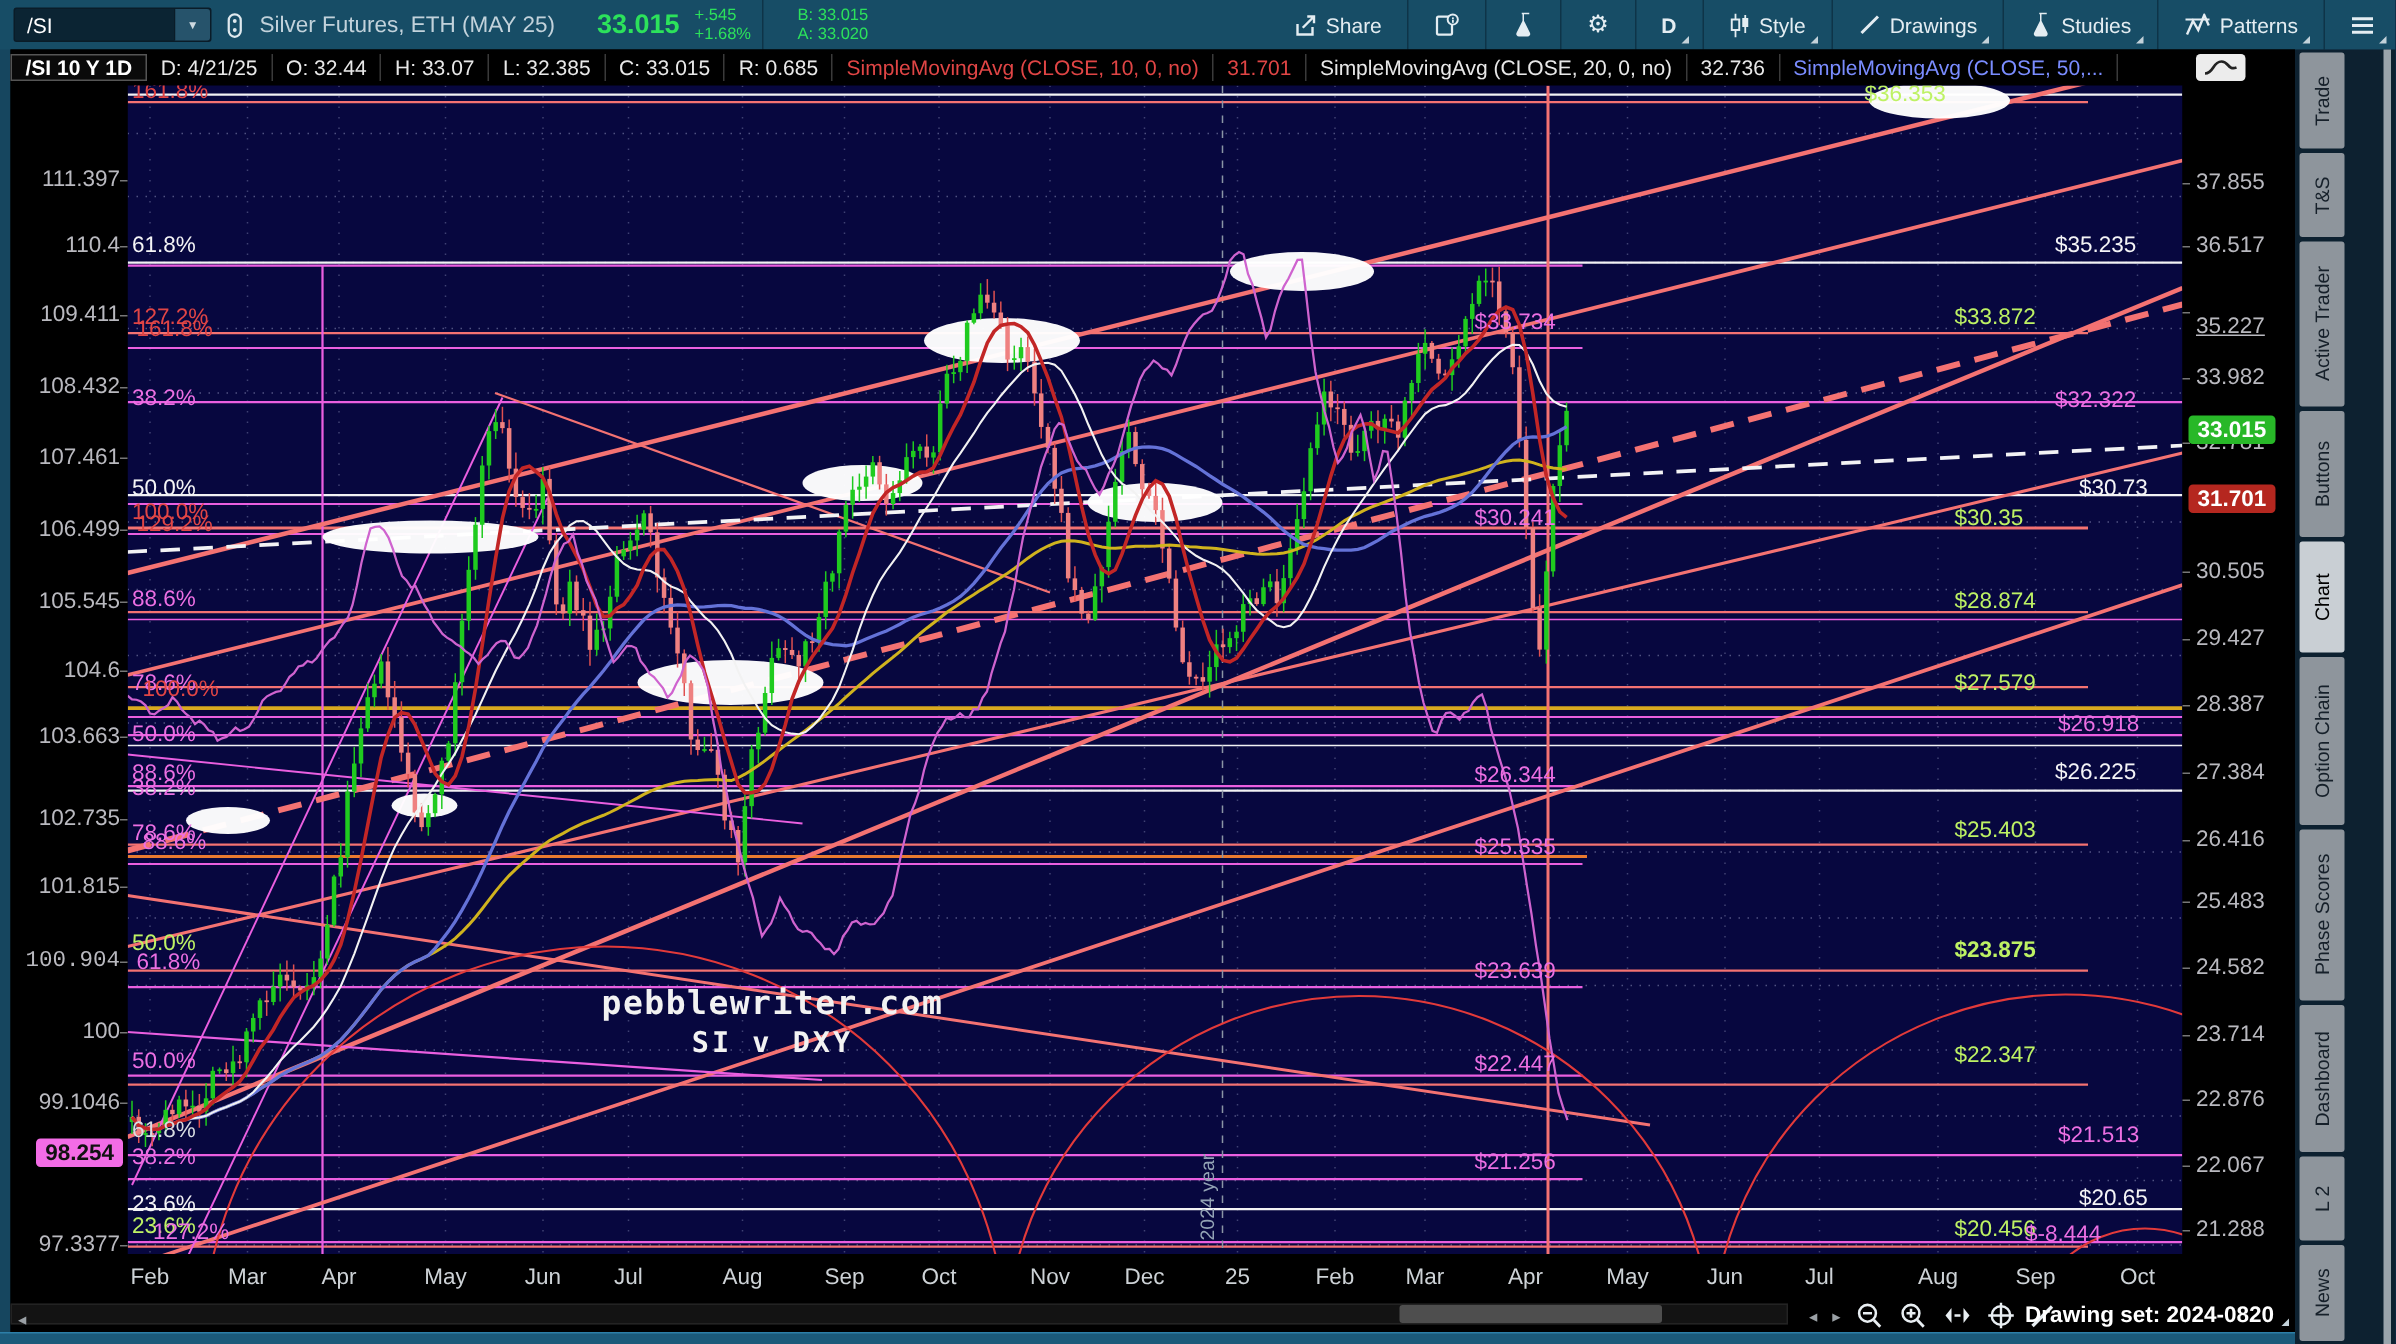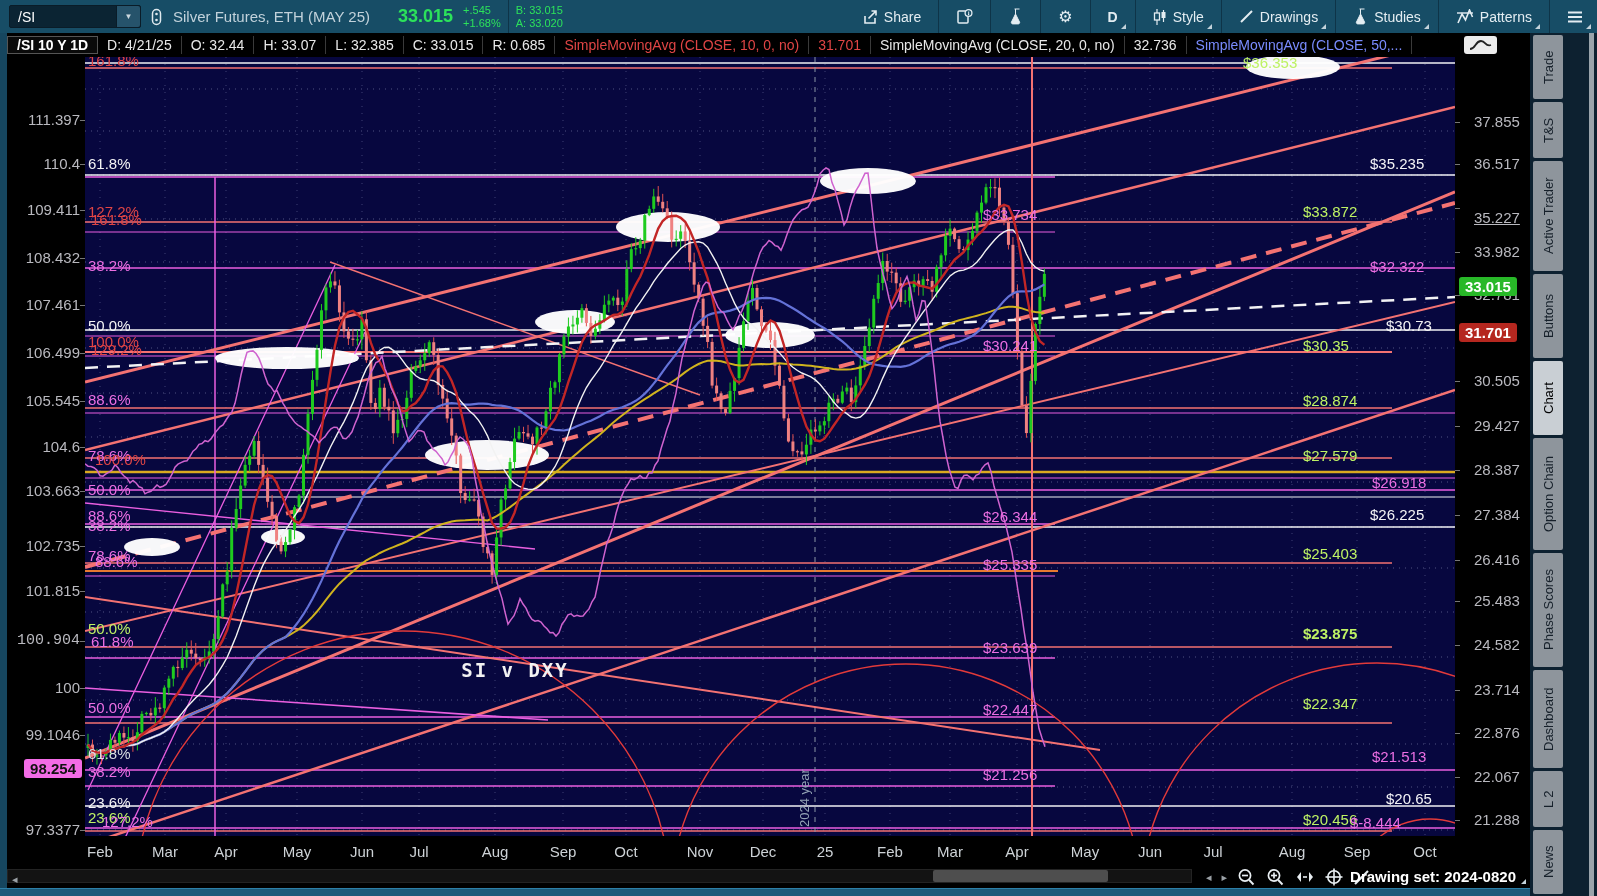--- a/index.html
+++ b/index.html
@@ -13,21 +13,21 @@
   .sym-box { display:flex; align-items:center; margin-left:9px; width:132px; height:23px;
     background:#0b2433; border:1px solid #0a1c28; border-radius:2px; color:#fff; }
   .sym-box .symtxt { flex:1; padding-left:8px; font-size:14px; }
   .sym-dd { width:24px; height:21px; background:#26536b; border-left:1px solid #0a1c28;
     display:flex; align-items:center; justify-content:center; border-radius:0 2px 2px 0; }
   .sym-dd .tri { font-size:8px; color:#cdd9e0; }
   .link-ic { margin-left:8px; width:14px; height:18px; display:flex; align-items:center; justify-content:center; }
   .t-title { margin-left:10px; color:#c2d2db; font-size:15px; white-space:nowrap; }
   .t-price { margin-left:28px; color:#2ce25b; font-size:18px; font-weight:bold; }
   .t-chg { margin-left:10px; color:#2ce25b; font-size:11px; line-height:1.15; }
-  .t-ba { margin-left:0; color:#2ce25b; font-size:11px; line-height:1.15; }
+  .t-ba { margin-left:16px; color:#2ce25b; font-size:11px; line-height:1.15; }
   .vsep { width:1px; height:33px; background:#0e3448; margin:0 7px; flex:0 0 1px; }
   .t-right { position:absolute; right:4px; top:0; height:33px; display:flex; align-items:center; }
   .tbtn { position:relative; display:flex; align-items:center; gap:6px; padding:0 10px;
     height:33px; color:#e4edf2; font-size:14px; white-space:nowrap; cursor:pointer; }
   .tbtn svg { display:block; }
   .dd::after { content:""; position:absolute; right:2px; bottom:4px; width:0; height:0;
     border-left:5px solid transparent; border-bottom:5px solid #c3d2da; }
   .gear-glyph { font-size:16px; line-height:1; }
 
   
@@ -52,21 +52,21 @@
   #watermark { position:absolute; left:315px; top:600px; width:230px; text-align:center;
     color:#f2f2f2; font-family:"DejaVu Sans Mono", monospace; pointer-events:none; }
   #watermark .wl1 { font-size:22px; font-weight:bold; letter-spacing:1px; }
   #watermark .wl2 { font-size:19px; font-weight:bold; margin-top:2px; letter-spacing:2px; }
   #year-marker { position:absolute; left:712px; top:678px; color:#93a3b5; font-size:13px;
     writing-mode:vertical-rl; transform:rotate(180deg); height:92px; pointer-events:none; }
 
   
   #left-axis { position:absolute; left:0; top:24px; width:78px; height:779px; background:#000; }
   #right-axis { position:absolute; left:1448px; top:24px; width:75px; height:779px; background:#000; }
-  .tick { position:absolute; color:#b9b9bf; font-size:15px; white-space:nowrap;margin-left:10px; }
+  .tick { position:absolute; color:#b9b9bf; font-size:15px; white-space:nowrap; }
   #left-axis .tick { right:5px; }
   #right-axis .tick { left:9px; }
   .tickmark { position:absolute; background:#777; height:1px; width:5px; }
   .badge { position:absolute; font-size:15px; font-weight:bold; border-radius:3px; padding:1px 6px; }
   #badge-dxy { right:3px; background:#f36ce6; color:#111; }
   #badge-last { left:4px; background:#28b828; color:#fff; }
   #badge-sma { left:4px; background:#b5271f; color:#fff; }
 
   
   #month-row { position:absolute; left:0; top:803px; width:1523px; height:30px; background:#000; }
@@ -751,20 +751,21 @@
             <line x1="1044.37" x2="1044.37" y1="268.32680275825805" y2="301.0854796105059" stroke="#1fcb1f" stroke-width="1"></line>
             <rect x="1042.87" y="273.88023709714435" width="3" height="22.926397428064774" fill="#1fcb1f"></rect>
           </g>
           <path d="M88.0 744.6 L92.5 750.5 L97.0 752.1 L101.5 753.0 L106.0 752.7 L110.5 750.5 L114.9 749.4 L119.4 747.4 L123.9 746.3 L128.4 745.4 L132.9 745.0 L137.4 743.9 L141.9 741.6 L146.4 739.6 L150.9 738.0 L155.4 736.1 L159.8 734.4 L164.3 731.8 L168.8 729.0 L173.3 725.9 L177.8 723.2 L182.3 720.2 L186.8 717.1 L191.3 714.5 L195.8 712.2 L200.3 710.2 L204.7 708.3 L209.2 706.2 L213.7 703.9 L218.2 701.0 L222.7 697.2 L227.2 693.3 L231.7 688.3 L236.2 683.0 L240.7 677.4 L245.2 671.5 L249.6 665.6 L254.1 659.7 L258.6 654.7 L263.1 650.3 L267.6 646.7 L272.1 643.6 L276.6 641.2 L281.1 639.2 L285.6 637.0 L290.1 634.7 L294.5 632.0 L299.0 629.1 L303.5 625.6 L308.0 621.3 L312.5 616.6 L317.0 611.5 L321.5 605.8 L326.0 599.9 L330.5 594.1 L335.0 588.6 L339.4 583.7 L343.9 579.4 L348.4 575.3 L352.9 571.4 L357.4 567.6 L361.9 563.6 L366.4 560.3 L370.9 557.9 L375.4 555.6 L379.9 553.0 L384.3 550.9 L388.8 548.8 L393.3 547.1 L397.8 545.3 L402.3 543.5 L406.8 541.5 L411.3 539.2 L415.8 536.8 L420.3 534.5 L424.8 532.1 L429.2 529.6 L433.7 527.4 L438.2 525.6 L442.7 524.0 L447.2 522.7 L451.7 521.6 L456.2 520.8 L460.7 520.5 L465.2 520.3 L469.7 520.0 L474.1 519.8 L478.6 519.7 L483.1 520.1 L487.6 520.4 L492.1 518.5 L496.6 516.1 L501.1 513.3 L505.6 510.3 L510.1 507.1 L514.5 503.7 L519.0 500.3 L523.5 496.9 L528.0 493.6 L532.5 490.3 L537.0 486.9 L541.5 483.5 L546.0 480.1 L550.5 476.5 L555.0 472.8 L559.5 468.9 L563.9 464.8 L568.4 460.7 L572.9 456.8 L577.4 452.9 L581.9 448.9 L586.4 445.2 L590.9 441.7 L595.4 438.1 L599.9 434.4 L604.4 430.4 L608.8 426.4 L613.3 422.5 L617.8 418.8 L622.3 415.3 L626.8 411.8 L631.3 408.2 L635.8 405.1 L640.3 402.1 L644.8 399.1 L649.3 396.3 L653.7 393.4 L658.2 390.7 L662.7 387.9 L667.2 385.0 L671.7 382.1 L676.2 379.0 L680.7 375.6 L685.2 372.1 L689.7 369.0 L694.1 366.3 L698.6 364.0 L703.1 362.1 L707.6 360.8 L712.1 360.5 L716.6 360.7 L721.1 361.3 L725.6 362.5 L730.1 363.6 L734.6 364.7 L739.1 365.4 L743.5 365.5 L748.0 365.1 L752.5 364.6 L757.0 364.2 L761.5 364.1 L766.0 364.2 L770.5 364.0 L775.0 363.6 L779.5 363.3 L784.0 363.7 L788.4 364.0 L792.9 364.5 L797.4 364.7 L801.9 365.1 L806.4 365.4 L810.9 365.7 L815.4 366.4 L819.9 367.0 L824.4 367.7 L828.9 368.3 L833.3 368.9 L837.8 369.4 L842.3 369.5 L846.8 369.4 L851.3 369.2 L855.8 368.6 L860.3 367.6 L864.8 366.0 L869.3 364.1 L873.8 361.9 L878.2 359.5 L882.7 356.6 L887.2 353.6 L891.7 350.4 L896.2 347.2 L900.7 344.6 L905.2 342.4 L909.7 340.1 L914.2 338.1 L918.7 336.4 L923.1 334.7 L927.6 333.0 L932.1 331.4 L936.6 329.5 L941.1 327.5 L945.6 325.4 L950.1 323.4 L954.6 321.7 L959.1 320.2 L963.6 319.1 L968.0 318.0 L972.5 316.9 L977.0 315.7 L981.5 314.4 L986.0 313.1 L990.5 311.6 L995.0 309.9 L999.5 308.6 L1004.0 307.5 L1008.5 306.8 L1012.9 306.7 L1017.4 307.3 L1021.9 308.4 L1026.4 309.9 L1030.9 311.2 L1035.4 312.0 L1039.9 312.5 L1044.4 312.9 " fill="none" stroke="#d0b31e" stroke-width="2"></path>
           <path d="M88.0 744.6 L92.5 750.5 L97.0 752.1 L101.5 753.0 L106.0 752.7 L110.5 750.5 L114.9 749.4 L119.4 747.4 L123.9 746.3 L128.4 745.4 L132.9 745.0 L137.4 743.9 L141.9 741.6 L146.4 739.6 L150.9 738.0 L155.4 736.1 L159.8 734.4 L164.3 731.8 L168.8 729.0 L173.3 725.9 L177.8 723.2 L182.3 720.2 L186.8 717.1 L191.3 714.5 L195.8 712.2 L200.3 710.2 L204.7 708.3 L209.2 706.2 L213.7 703.9 L218.2 701.0 L222.7 697.2 L227.2 693.3 L231.7 688.3 L236.2 683.0 L240.7 677.4 L245.2 671.5 L249.6 665.6 L254.1 659.7 L258.6 654.7 L263.1 650.3 L267.6 646.7 L272.1 643.6 L276.6 641.2 L281.1 639.2 L285.6 637.0 L290.1 632.2 L294.5 626.7 L299.0 620.9 L303.5 614.2 L308.0 606.7 L312.5 598.7 L317.0 590.0 L321.5 580.6 L326.0 570.6 L330.5 560.5 L335.0 550.3 L339.4 541.0 L343.9 532.5 L348.4 524.2 L352.9 515.8 L357.4 507.7 L361.9 499.0 L366.4 491.7 L370.9 485.6 L375.4 479.9 L379.9 473.7 L384.3 468.1 L388.8 462.8 L393.3 457.9 L397.8 452.6 L402.3 447.2 L406.8 441.4 L411.3 435.2 L415.8 429.2 L420.3 423.5 L424.8 418.3 L429.2 413.2 L433.7 409.4 L438.2 406.6 L442.7 404.7 L447.2 403.7 L451.7 403.2 L456.2 403.5 L460.7 404.2 L465.2 404.7 L469.7 404.6 L474.1 404.2 L478.6 403.7 L483.1 403.6 L487.6 403.8 L492.1 404.8 L496.6 405.5 L501.1 405.6 L505.6 406.3 L510.1 407.4 L514.5 408.7 L519.0 410.6 L523.5 413.3 L528.0 416.6 L532.5 420.2 L537.0 423.4 L541.5 426.0 L546.0 427.7 L550.5 428.8 L555.0 429.8 L559.5 430.1 L563.9 430.5 L568.4 429.7 L572.9 428.0 L577.4 426.0 L581.9 424.2 L586.4 422.3 L590.9 420.7 L595.4 418.4 L599.9 416.2 L604.4 413.6 L608.8 411.5 L613.3 409.8 L617.8 408.5 L622.3 407.2 L626.8 405.3 L631.3 403.2 L635.8 400.8 L640.3 397.6 L644.8 393.6 L649.3 388.9 L653.7 383.6 L658.2 378.0 L662.7 371.6 L667.2 365.3 L671.7 359.6 L676.2 353.8 L680.7 347.4 L685.2 340.6 L689.7 334.2 L694.1 327.7 L698.6 322.4 L703.1 318.5 L707.6 315.3 L712.1 313.6 L716.6 312.6 L721.1 312.1 L725.6 311.6 L730.1 310.6 L734.6 309.1 L739.1 307.4 L743.5 305.0 L748.0 302.5 L752.5 300.3 L757.0 298.7 L761.5 298.1 L766.0 297.9 L770.5 298.2 L775.0 299.1 L779.5 300.7 L784.0 303.1 L788.4 305.7 L792.9 308.3 L797.4 311.0 L801.9 314.0 L806.4 317.1 L810.9 320.0 L815.4 323.0 L819.9 325.6 L824.4 328.3 L828.9 331.3 L833.3 334.6 L837.8 338.0 L842.3 341.4 L846.8 345.2 L851.3 349.5 L855.8 353.7 L860.3 357.3 L864.8 360.4 L869.3 362.9 L873.8 364.2 L878.2 365.2 L882.7 365.8 L887.2 366.5 L891.7 366.7 L896.2 366.7 L900.7 366.8 L905.2 366.2 L909.7 365.0 L914.2 362.7 L918.7 360.3 L923.1 357.4 L927.6 354.5 L932.1 352.2 L936.6 349.8 L941.1 347.7 L945.6 345.8 L950.1 344.2 L954.6 343.1 L959.1 341.8 L963.6 340.1 L968.0 338.1 L972.5 335.7 L977.0 332.3 L981.5 328.2 L986.0 323.1 L990.5 317.4 L995.0 311.5 L999.5 306.1 L1004.0 301.0 L1008.5 296.5 L1012.9 293.5 L1017.4 291.7 L1021.9 291.3 L1026.4 291.5 L1030.9 291.0 L1035.4 289.4 L1039.9 287.0 L1044.4 284.4 " fill="none" stroke="#6472d8" stroke-width="2.2"></path>
           <path d="M88.0 744.6 L92.5 750.5 L97.0 752.1 L101.5 753.0 L106.0 752.7 L110.5 750.5 L114.9 749.4 L119.4 747.4 L123.9 746.3 L128.4 745.4 L132.9 745.0 L137.4 743.9 L141.9 741.6 L146.4 739.6 L150.9 738.0 L155.4 736.1 L159.8 734.4 L164.3 731.8 L168.8 728.2 L173.3 723.2 L177.8 718.3 L182.3 712.9 L186.8 707.2 L191.3 702.5 L195.8 697.8 L200.3 693.7 L204.7 689.2 L209.2 684.5 L213.7 678.8 L218.2 672.4 L222.7 665.2 L227.2 657.3 L231.7 646.9 L236.2 635.9 L240.7 623.5 L245.2 611.1 L249.6 598.7 L254.1 586.2 L258.6 574.9 L263.1 564.9 L267.6 556.7 L272.1 549.0 L276.6 542.6 L281.1 536.5 L285.6 530.1 L290.1 523.4 L294.5 516.0 L299.0 509.3 L303.5 502.1 L308.0 493.4 L312.5 485.2 L317.0 476.3 L321.5 466.6 L326.0 456.7 L330.5 447.0 L335.0 438.4 L339.4 429.9 L343.9 421.8 L348.4 412.7 L352.9 402.9 L357.4 391.7 L361.9 378.8 L366.4 368.7 L370.9 361.6 L375.4 356.2 L379.9 350.2 L384.3 347.5 L388.8 347.3 L393.3 350.3 L397.8 354.2 L402.3 360.2 L406.8 366.3 L411.3 371.3 L415.8 375.8 L420.3 378.5 L424.8 379.7 L429.2 379.9 L433.7 380.7 L438.2 383.3 L442.7 387.7 L447.2 390.9 L451.7 392.7 L456.2 395.3 L460.7 401.2 L465.2 406.3 L469.7 411.3 L474.1 415.0 L478.6 420.4 L483.1 427.5 L487.6 436.1 L492.1 447.5 L496.6 456.9 L501.1 464.7 L505.6 472.2 L510.1 478.9 L514.5 483.5 L519.0 486.1 L523.5 488.1 L528.0 489.1 L532.5 489.5 L537.0 488.0 L541.5 484.4 L546.0 479.5 L550.5 473.3 L555.0 466.7 L559.5 457.7 L563.9 446.0 L568.4 433.4 L572.9 419.5 L577.4 407.3 L581.9 396.7 L586.4 387.5 L590.9 380.5 L595.4 374.4 L599.9 368.2 L604.4 361.0 L608.8 353.5 L613.3 345.3 L617.8 338.5 L622.3 331.5 L626.8 323.6 L631.3 315.9 L635.8 308.4 L640.3 302.1 L644.8 295.4 L649.3 288.8 L653.7 281.7 L658.2 275.3 L662.7 269.7 L667.2 263.8 L671.7 258.5 L676.2 253.5 L680.7 248.5 L685.2 245.0 L689.7 242.9 L694.1 242.2 L698.6 241.8 L703.1 243.1 L707.6 247.2 L712.1 254.8 L716.6 262.8 L721.1 272.2 L725.6 283.2 L730.1 293.3 L734.6 303.4 L739.1 311.5 L743.5 317.8 L748.0 322.4 L752.5 325.1 L757.0 329.0 L761.5 334.3 L766.0 339.3 L770.5 343.6 L775.0 348.1 L779.5 352.9 L784.0 358.1 L788.4 363.6 L792.9 367.3 L797.4 370.5 L801.9 373.0 L806.4 374.8 L810.9 376.9 L815.4 379.9 L819.9 384.2 L824.4 389.7 L828.9 395.4 L833.3 401.6 L837.8 406.8 L842.3 410.4 L846.8 413.6 L851.3 417.0 L855.8 418.1 L860.3 417.0 L864.8 413.0 L869.3 406.6 L873.8 398.2 L878.2 388.8 L882.7 378.1 L887.2 368.4 L891.7 359.7 L896.2 351.5 L900.7 344.6 L905.2 337.9 L909.7 331.5 L914.2 324.9 L918.7 318.5 L923.1 312.2 L927.6 306.3 L932.1 300.2 L936.6 293.6 L941.1 287.5 L945.6 281.4 L950.1 275.9 L954.6 272.6 L959.1 270.7 L963.6 270.1 L968.0 268.3 L972.5 266.0 L977.0 262.0 L981.5 256.5 L986.0 250.2 L990.5 244.7 L995.0 239.5 L999.5 235.1 L1004.0 231.9 L1008.5 229.9 L1012.9 230.0 L1017.4 234.7 L1021.9 243.0 L1026.4 254.0 L1030.9 262.5 L1035.4 267.2 L1039.9 269.8 L1044.4 271.1 " fill="none" stroke="#f2f2f2" stroke-width="1.4"></path>
           <path d="M88.0 744.6 L92.5 750.5 L97.0 752.1 L101.5 753.0 L106.0 752.7 L110.5 750.5 L114.9 749.4 L119.4 747.4 L123.9 746.5 L128.4 744.1 L132.9 742.3 L137.4 739.4 L141.9 734.7 L146.4 731.3 L150.9 727.9 L155.4 724.7 L159.8 721.0 L164.3 714.9 L168.8 707.0 L173.3 698.9 L177.8 693.2 L182.3 686.3 L186.8 678.1 L191.3 671.3 L195.8 665.1 L200.3 661.7 L204.7 658.9 L209.2 657.0 L213.7 653.4 L218.2 648.2 L222.7 640.1 L227.2 629.8 L231.7 613.5 L236.2 594.6 L240.7 573.1 L245.2 549.8 L249.6 526.9 L254.1 505.0 L258.6 490.0 L263.1 478.4 L267.6 475.1 L272.1 476.0 L276.6 483.0 L281.1 493.8 L285.6 504.6 L290.1 515.7 L294.5 521.0 L299.0 523.2 L303.5 517.3 L308.0 504.5 L312.5 484.3 L317.0 459.1 L321.5 430.1 L326.0 399.8 L330.5 371.6 L335.0 345.4 L339.4 327.6 L343.9 317.3 L348.4 312.1 L352.9 310.8 L357.4 314.4 L361.9 318.4 L366.4 328.2 L370.9 342.9 L375.4 355.0 L379.9 362.1 L384.3 370.6 L388.8 379.5 L393.3 391.2 L397.8 403.8 L402.3 411.1 L406.8 410.5 L411.3 405.7 L415.8 403.1 L420.3 397.2 L424.8 390.1 L429.2 378.7 L433.7 370.6 L438.2 366.3 L442.7 366.4 L447.2 372.4 L451.7 381.0 L456.2 392.9 L460.7 410.4 L465.2 430.1 L469.7 448.2 L474.1 462.6 L478.6 477.3 L483.1 493.4 L487.6 508.1 L492.1 523.0 L496.6 528.6 L501.1 528.5 L505.6 527.1 L510.1 522.4 L514.5 512.7 L519.0 498.3 L523.5 483.3 L528.0 466.0 L532.5 454.4 L537.0 445.4 L541.5 437.8 L546.0 431.5 L550.5 425.1 L555.0 418.9 L559.5 409.1 L563.9 396.5 L568.4 381.8 L572.9 368.9 L577.4 355.1 L581.9 342.2 L586.4 334.1 L590.9 328.3 L595.4 325.1 L599.9 323.1 L604.4 320.4 L608.8 317.4 L613.3 314.9 L617.8 314.5 L622.3 311.8 L626.8 303.4 L631.3 293.5 L635.8 284.5 L640.3 276.5 L644.8 265.8 L649.3 254.7 L653.7 241.1 L658.2 228.6 L662.7 221.0 L667.2 217.0 L671.7 216.0 L676.2 215.7 L680.7 217.8 L685.2 221.8 L689.7 230.0 L694.1 240.4 L698.6 251.7 L703.1 265.3 L707.6 278.1 L712.1 296.4 L716.6 316.7 L721.1 337.7 L725.6 356.5 L730.1 369.8 L734.6 379.7 L739.1 382.5 L743.5 379.9 L748.0 369.3 L752.5 356.1 L757.0 343.6 L761.5 332.8 L766.0 325.2 L770.5 320.5 L775.0 322.7 L779.5 330.8 L784.0 345.5 L788.4 364.7 L792.9 382.4 L797.4 398.1 L801.9 413.5 L806.4 426.6 L810.9 434.6 L815.4 440.3 L819.9 441.2 L824.4 438.7 L828.9 432.6 L833.3 426.0 L837.8 419.6 L842.3 412.9 L846.8 407.7 L851.3 404.0 L855.8 399.0 L860.3 392.1 L864.8 385.0 L869.3 376.1 L873.8 363.1 L878.2 349.5 L882.7 333.7 L887.2 317.4 L891.7 303.3 L896.2 293.0 L900.7 287.4 L905.2 284.1 L909.7 282.7 L914.2 282.4 L918.7 285.5 L923.1 286.4 L927.6 287.5 L932.1 288.6 L936.6 284.2 L941.1 278.5 L945.6 272.1 L950.1 265.6 L954.6 259.7 L959.1 256.0 L963.6 252.1 L968.0 245.6 L972.5 241.1 L977.0 235.7 L981.5 231.6 L986.0 226.4 L990.5 219.9 L995.0 212.2 L999.5 206.9 L1004.0 204.7 L1008.5 206.4 L1012.9 216.5 L1017.4 235.1 L1021.9 262.4 L1026.4 293.1 L1030.9 317.3 L1035.4 331.9 L1039.9 341.2 L1044.4 344.9 " fill="none" stroke="#c22626" stroke-width="2.4"></path>
           <path d="M85 463.8 L88 466.2 L91 466.5 L94 467.7 L97 470.2 L100 475.7 L103 476.2 L106 473.8 L109 472.1 L112 470.1 L115 464.8 L118 467.8 L121 472.8 L124 476.0 L127 478.2 L130 482.8 L133 480.4 L136 482.9 L139 486.8 L142 487.9 L145 493.8 L148 492.2 L151 491.3 L154 488.2 L157 485.0 L160 487.3 L163 486.2 L166 484.4 L169 479.7 L172 474.1 L175 467.1 L178 464.2 L181 462.6 L184 461.3 L187 460.7 L190 456.3 L193 451.2 L196 448.8 L199 444.3 L202 443.6 L205 440.7 L208 441.7 L211 438.9 L214 434.4 L217 430.4 L220 426.8 L223 424.9 L226 420.0 L229 415.5 L232 411.6 L235 403.3 L238 390.1 L241 375.0 L244 362.8 L247 352.3 L250 351.3 L253 350.9 L256 353.5 L259 358.4 L262 366.2 L265 376.0 L268 384.0 L271 386.9 L274 391.6 L277 390.7 L280 397.1 L283 403.3 L286 408.1 L289 414.6 L292 418.5 L295 422.6 L298 425.1 L301 426.8 L304 429.3 L307 431.0 L310 433.9 L313 435.9 L316 438.7 L319 442.7 L322 439.2 L325 436.7 L328 432.3 L331 428.8 L334 427.2 L337 427.4 L340 432.3 L343 438.3 L346 438.8 L349 435.7 L352 431.8 L355 423.8 L358 416.9 L361 406.2 L364 395.8 L367 384.2 L370 373.9 L373 368.6 L376 362.5 L379 361.1 L382 356.2 L385 368.7 L388 376.0 L391 387.2 L394 393.7 L397 399.8 L400 410.2 L403 422.6 L406 432.4 L409 441.5 L412 438.4 L415 434.4 L418 430.6 L421 430.7 L424 432.0 L427 440.6 L430 444.3 L433 449.2 L436 451.4 L439 455.1 L442 458.7 L445 465.0 L448 461.9 L451 455.5 L454 450.4 L457 440.9 L460 437.0 L463 439.0 L466 442.2 L469 446.9 L472 457.9 L475 478.0 L478 493.5 L481 513.4 L484 526.1 L487 542.0 L490 555.5 L493 566.9 L496 578.6 L499 589.2 L502 598.6 L505 612.1 L508 624.1 L511 619.6 L514 615.7 L517 608.1 L520 598.6 L523 604.0 L526 608.1 L529 614.9 L532 619.4 L535 621.2 L538 620.6 L541 622.0 L544 626.0 L547 628.8 L550 632.8 L553 632.6 L556 636.1 L559 632.7 L562 624.2 L565 620.2 L568 614.9 L571 613.9 L574 616.5 L577 615.3 L580 616.3 L583 616.0 L586 612.2 L589 608.9 L592 601.8 L595 597.1 L598 583.2 L601 568.5 L604 555.6 L607 542.7 L610 535.5 L613 526.6 L616 513.5 L619 503.3 L622 495.4 L625 488.5 L628 484.2 L631 478.7 L634 479.7 L637 478.2 L640 475.5 L643 478.1 L646 478.3 L649 472.8 L652 472.9 L655 465.2 L658 461.0 L661 448.8 L664 439.2 L667 429.1 L670 421.1 L673 405.6 L676 393.1 L679 374.4 L682 358.3 L685 346.8 L688 335.1 L691 323.4 L694 311.2 L697 302.7 L700 295.5 L703 286.1 L706 282.1 L709 283.3 L712 292.8 L715 300.3 L718 307.1 L721 311.1 L724 313.2 L727 319.9 L730 325.6 L733 329.7 L736 324.0 L739 316.0 L742 310.6 L745 303.3 L748 292.5 L751 281.6 L754 270.9 L757 262.3 L760 253.0 L763 247.3 L766 244.4 L769 240.4 L772 242.4 L775 245.6 L778 246.5 L781 250.2 L784 243.2 L787 234.5 L790 226.7 L793 220.0 L796 216.0 L799 212.6 L802 209.7 L805 208.7 L808 207.1 L811 201.5 L814 193.8 L817 185.3 L820 173.9 L823 170.2 L826 168.0 L829 169.5 L832 182.6 L835 189.8 L838 201.4 L841 212.1 L844 224.9 L847 219.7 L850 207.4 L853 197.8 L856 190.7 L859 185.7 L862 179.5 L865 173.3 L868 173.1 L871 198.5 L874 225.5 L877 248.0 L880 261.9 L883 274.3 L886 284.4 L889 298.2 L892 308.6 L895 304.7 L898 298.7 L901 288.3 L904 282.5 L907 276.6 L910 286.4 L913 304.4 L916 320.2 L919 313.2 L922 300.7 L925 301.2 L928 320.8 L931 343.0 L934 368.3 L937 397.0 L940 421.2 L943 438.0 L946 455.2 L949 468.5 L952 478.1 L955 487.2 L958 488.5 L961 480.2 L964 475.4 L967 475.0 L970 477.1 L973 479.9 L976 475.4 L979 474.0 L982 468.3 L985 464.8 L988 462.9 L991 471.7 L994 486.3 L997 496.2 L1000 506.8 L1003 516.2 L1006 525.9 L1009 539.1 L1012 552.2 L1015 571.3 L1018 590.8 L1021 609.3 L1024 630.6 L1027 649.2 L1030 670.5 L1033 692.5 L1036 710.1 L1039 728.6 L1042 738.1 L1045 746.8 " fill="none" stroke="#cf63cf" stroke-width="1.5"></path>
         </svg>
       <div id="watermark">
+        <div class="wl1">pebblewriter.com</div>
         <div class="wl2">SI v DXY</div>
       </div>
       <div id="year-marker">2024 year</div>
     <div class="plbl c-red" style="left: 3px; top: -5px;">161.8%</div>
         <div class="plbl c-w" style="left: 3px; top: 98px;">61.8%</div>
         <div class="plbl c-red" style="left: 3px; top: 146px;">127.2%</div>
         <div class="plbl c-red" style="left: 6px; top: 154px;">161.8%</div>
         <div class="plbl c-m" style="left: 3px; top: 200px;">38.2%</div>
         <div class="plbl c-w" style="left: 3px; top: 260px;">50.0%</div>
         <div class="plbl c-red" style="left: 3px; top: 276px;">100.0%</div>

